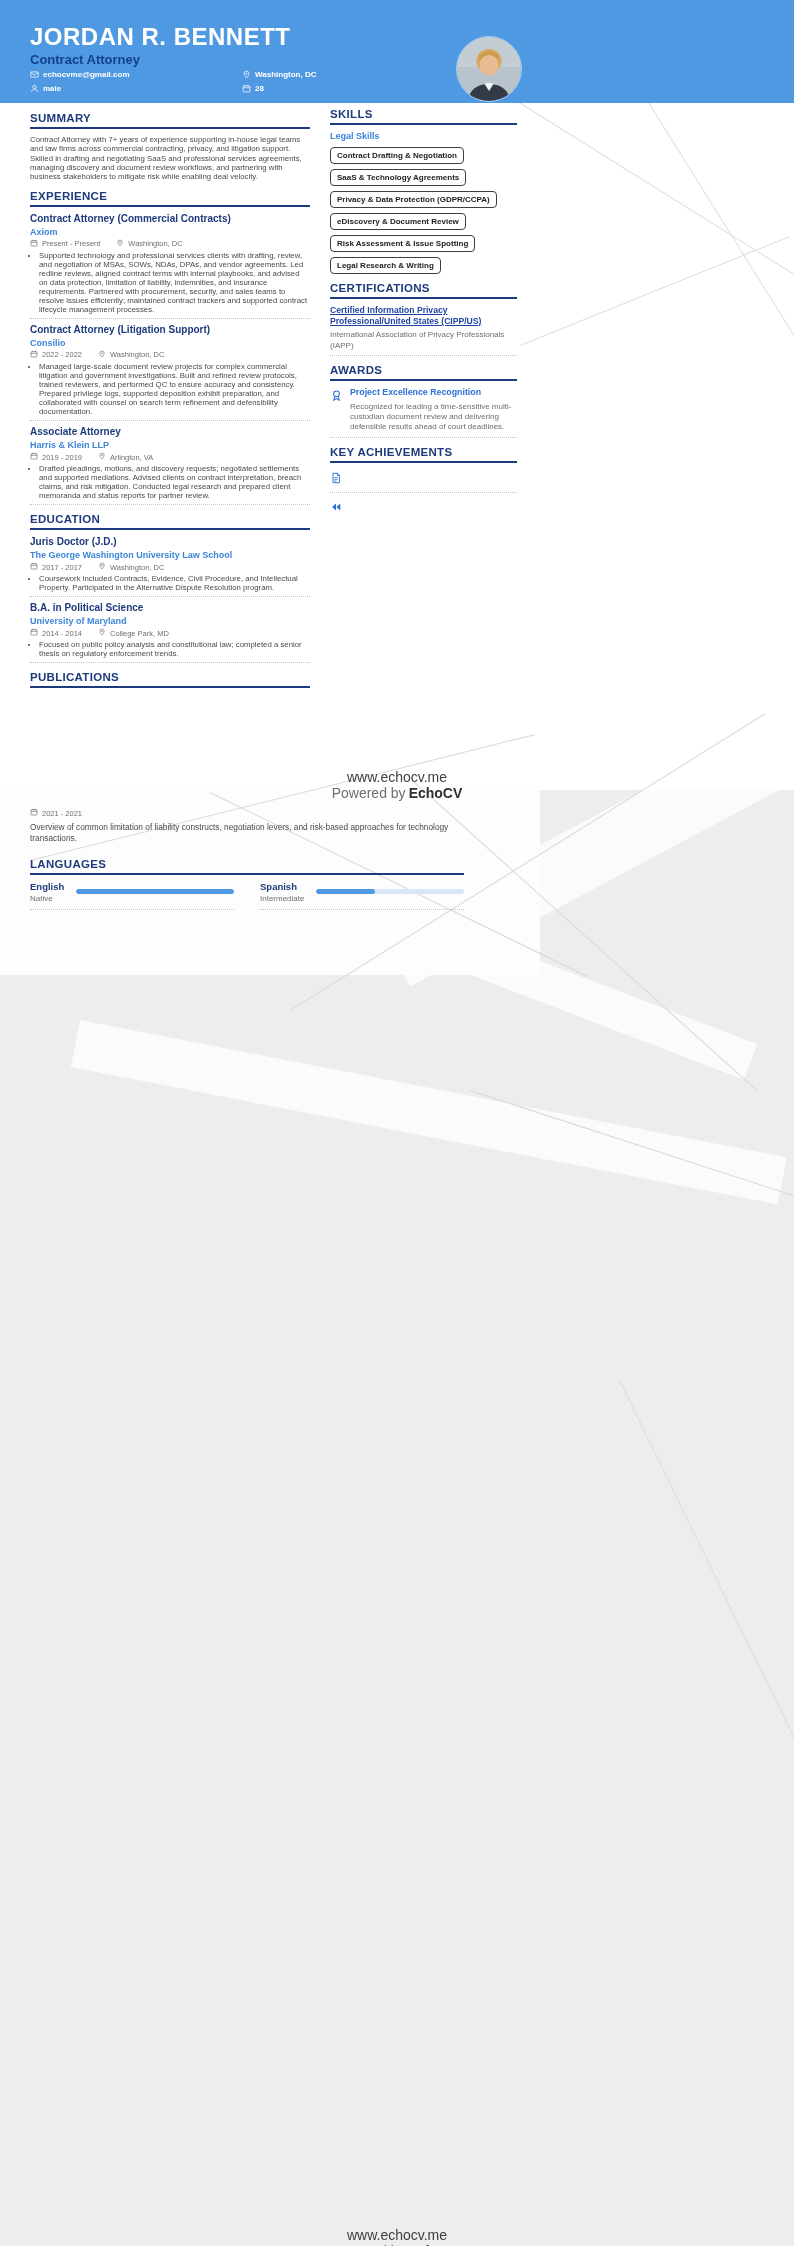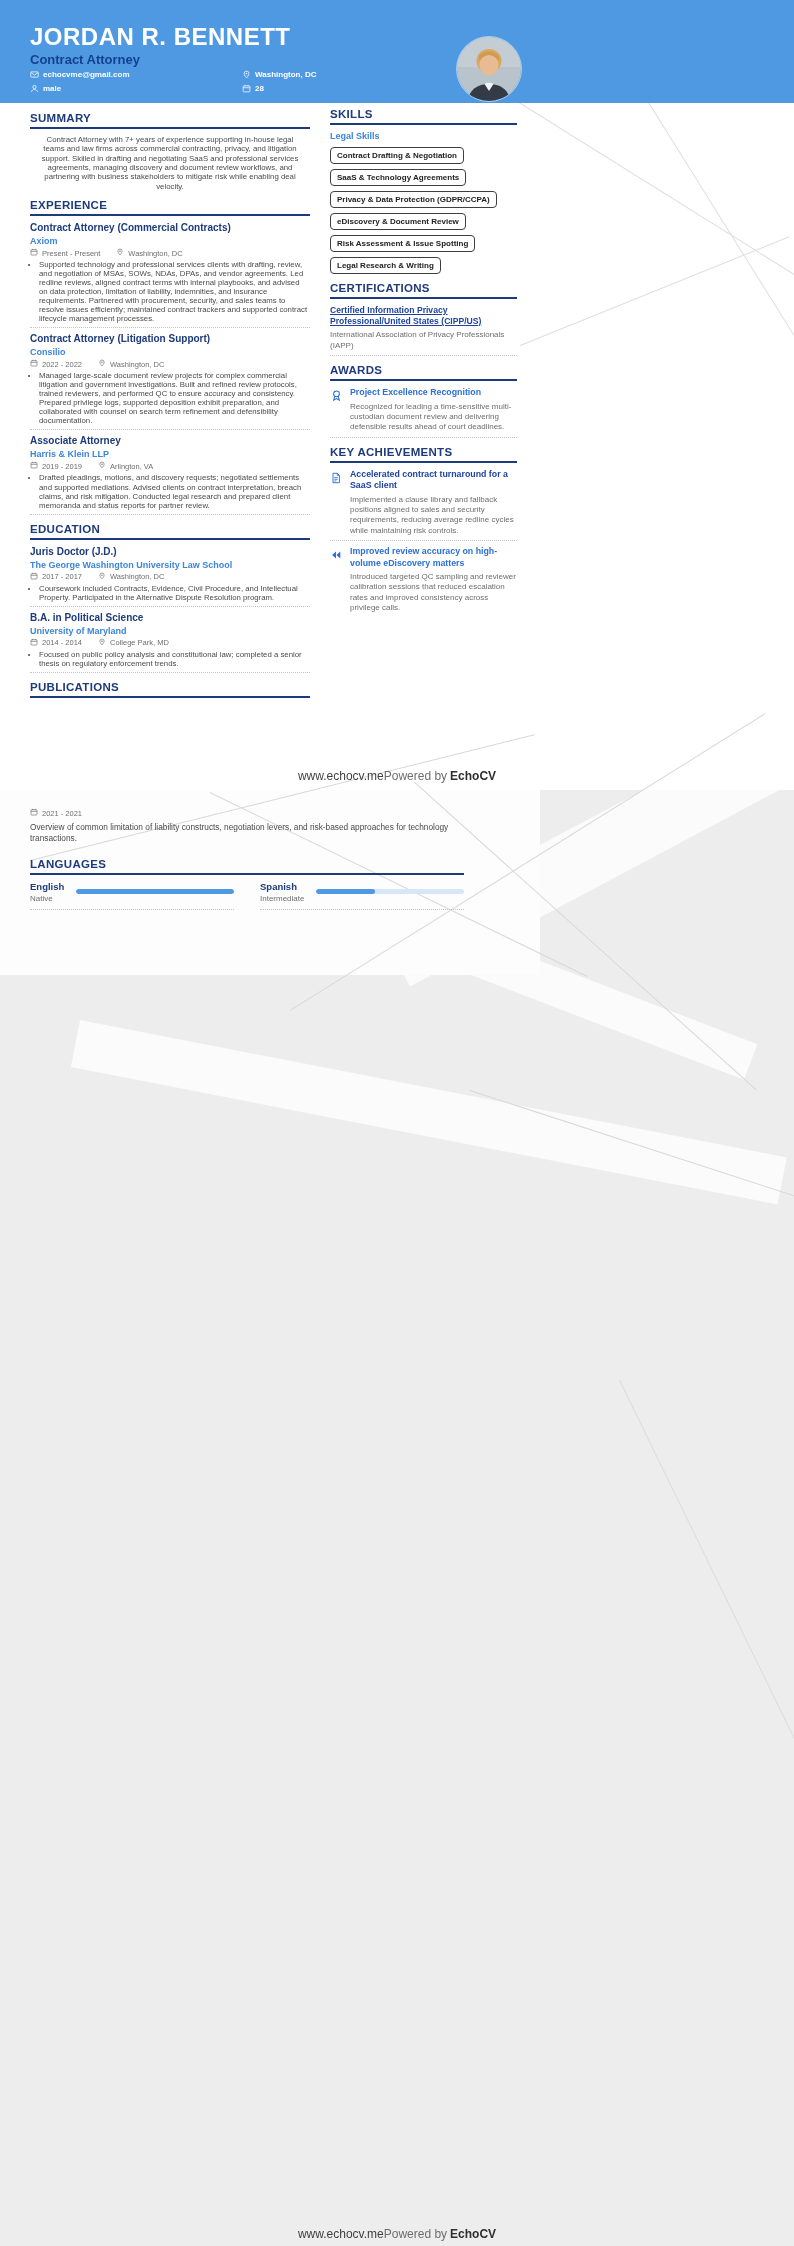--- a/index.html
+++ b/index.html
@@ -29,36 +29,36 @@
   .sec-h{font-size:11.5px;font-weight:bold;color:#1d3a7c;letter-spacing:.3px;border-bottom:2px solid #1d3a7c;padding-bottom:3px;margin:0 0 6px 0;}
 
   .entry{border-bottom:1px dotted #c4c4c4;padding-bottom:4px;margin-bottom:5px;}
   .entry.no-dot{border-bottom:none;}
   .etitle{font-size:10px;font-weight:bold;color:#1d3a7c;line-height:1.2;}
   .ecompany{font-size:9px;font-weight:bold;color:#3c85d8;margin-top:2px;}
   .meta{display:flex;align-items:center;gap:4px;color:#6e6e6e;font-size:7.5px;margin:2px 0;}
   .meta .sp{width:8px;}
   .bullets{margin:1px 0 0 0;padding-left:9px;color:#4a4a4a;font-size:7.8px;line-height:1.16;}
   .bullets li{margin:0;}
-  .summary-p{font-size:7.8px;line-height:1.2;color:#4a4a4a;margin:6px;text-align:center;}
+  .summary-p{font-size:7.8px;line-height:1.2;color:#4a4a4a;margin:0;}
 
   
   .skill-group{font-size:9px;font-weight:bold;color:#3c85d8;margin-bottom:6px;}
   .tag{display:block;width:fit-content;border:1px solid #3f3f3f;border-radius:4px;padding:3px 6px;font-size:8px;font-weight:bold;color:#222;margin-bottom:5px;background:#fff;}
   .cert-title{font-size:8.6px;font-weight:bold;color:#1e43a0;text-decoration:underline;line-height:1.3;}
   .cert-issuer{font-size:8px;color:#6e6e6e;margin-top:3px;line-height:1.3;}
   .ach{display:flex;gap:6px;}
   .ach-icon{flex:0 0 14px;color:#2d6fd6;padding-top:1px;}
   .ach-title{font-size:8.8px;font-weight:bold;line-height:1.3;}
   .t-navy{color:#1e43a0;}
   .t-blue{color:#2d6fd6;}
   .ach-desc{font-size:8px;color:#6e6e6e;line-height:1.3;margin-top:3px;}
 
   
-  .pfooter{position:absolute;left:30px;width:734px;display:flex;justify-content:center;align-items:center;font-size:12px;color:#3f3f3f;z-index:3;}
+  .pfooter{position:absolute;left:30px;width:734px;display:flex;justify-content:center;align-items:center;font-size:14px;color:#3f3f3f;z-index:3;flex-direction:column;}
   .pf1{top:769px;}
   .pf2{top:2227px;}
   .powered{color:#6e6e6e;display:inline-flex;gap:3px;align-items:baseline;}
   .brand{color:#2f2f2f;font-weight:bold;}
 
   
   .page2{position:absolute;left:30px;top:806px;width:434px;z-index:2;}
   .p2-desc{font-size:8.3px;line-height:1.3;color:#4a4a4a;margin:4px 0 0 0;}
   .langs-sec{margin-top:14px;}
   .langs{display:grid;grid-template-columns:1fr 1fr;column-gap:26px;}
@@ -323,37 +323,29 @@
       <h2 class="sec-h">KEY ACHIEVEMENTS</h2>
 
       <div class="ach entry">
         <span class="ach-icon">
           <svg width="12" height="12" viewBox="0 0 14 14">
               <path d="M3.5 1.5h5L11 4v8.5H3.5z" fill="none" stroke="currentColor" stroke-width="1.1"></path>
               <path d="M8.5 1.5V4H11" fill="none" stroke="currentColor"></path>
               <path d="M5 6.5h4M5 8.5h4M5 10.5h2.5" stroke="currentColor"></path>
             </svg>
         </span>
-        <div>
-          <div class="ach-title t-navy">Accelerated contract turnaround for a SaaS client</div>
-          <div class="ach-desc">Implemented a clause library and fallback positions aligned to sales and security requirements, reducing average redline cycles while maintaining risk controls.</div>
-        </div>
       </div>
 
       <div class="ach entry no-dot">
         <span class="ach-icon">
           <svg width="12" height="12" viewBox="0 0 14 14">
               <path d="M7 3L2.5 7 7 11z" fill="currentColor"></path>
               <path d="M12 3L7.5 7 12 11z" fill="currentColor"></path>
             </svg>
         </span>
-        <div>
-          <div class="ach-title t-blue">Improved review accuracy on high-volume eDiscovery matters</div>
-          <div class="ach-desc">Introduced targeted QC sampling and reviewer calibration sessions that reduced escalation rates and improved consistency across privilege calls.</div>
-        </div>
       </div>
     </section>
   </aside>
 
   <div class="pfooter pf1">
     <span>www.echocv.me</span>
     <span class="powered">
       <span>Powered by</span>
       <span class="brand">EchoCV</span>
     </span>

